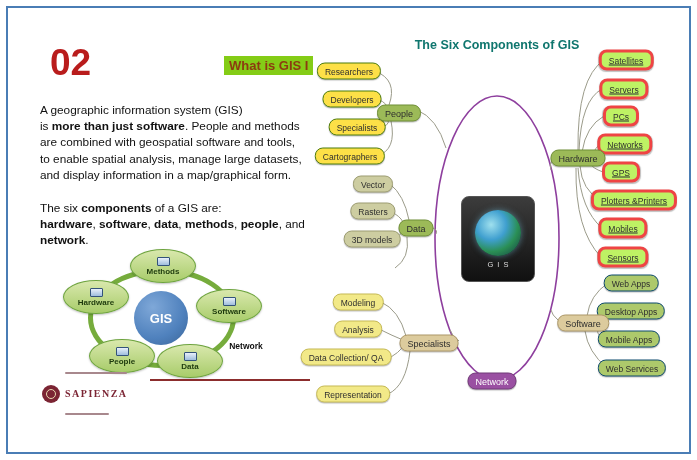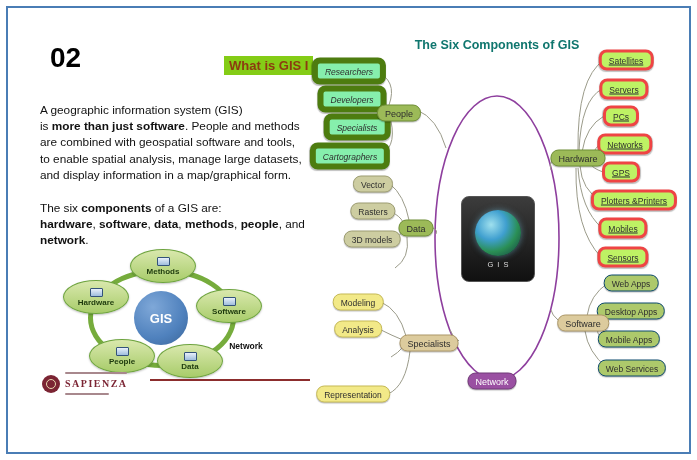--- a/index.html
+++ b/index.html
@@ -2,21 +2,21 @@
 <html><head>
 <meta charset="utf-8">
 <style>
   html,body{margin:0;padding:0;background:#fff;}
   #slide{position:relative;width:697px;height:460px;background:#fff;
          font-family:"Liberation Sans",sans-serif;overflow:hidden;}
   .frame{position:absolute;inset:6px;border:2px solid #4a7db5;pointer-events:none;}
   .b{font-weight:bold;}
 
   
-  .slide-number{position:absolute;left:50px;top:42px;font-size:28px;font-weight:bold;color:#000000;}
+  .slide-number{position:absolute;left:50px;top:42px;font-size:37px;font-weight:bold;color:#b91c1c;}
   .heading{position:absolute;left:224px;top:56px;background:#84cc16;color:#8c3b10;
            font-size:13px;font-weight:600;padding:2px 5px;white-space:nowrap;}
   .para{position:absolute;left:40px;width:292px;font-size:11.8px;line-height:1.38;
         color:#111;white-space:pre-line;}
   #p1{top:90px;} #p2{top:188px;}
 
   
   .ring{position:absolute;box-sizing:border-box;left:88px;top:268px;width:148px;height:100px;
         border:5px solid #76ac3c;border-radius:50%;}
   .gis-circle{position:absolute;left:134px;top:291px;width:54px;height:54px;border-radius:50%;
@@ -28,35 +28,35 @@
         font-size:8px;font-weight:bold;color:#1d3a0c;box-shadow:0 1px 2px rgba(0,0,0,.25);}
   .mini-icon{width:11px;height:7px;border:1px solid #33537a;border-radius:1px;
              background:linear-gradient(#e8f0fa,#9fbedd);margin-bottom:1px;}
   .net-label{position:absolute;left:246px;top:346px;transform:translate(-50%,-50%);
              font-size:8.5px;font-weight:bold;color:#111;}
 
   
   .logo{position:absolute;left:42px;top:372px;display:flex;align-items:center;gap:5px;}
   .emblem{width:18px;height:18px;border-radius:50%;background:#7b2433;position:relative;flex:0 0 auto;}
   .emblem::after{content:"";position:absolute;inset:4px;border:1px solid #e8d9b0;border-radius:50%;}
-  .logo-lines{display:flex;flex-direction:column;gap:4px;}
+  .logo-lines{display:flex;flex-direction:column;gap:14px;}
   .tiny-bar{height:2px;background:#a8888d;border-radius:1px;}
   .wordmark{font-family:"Liberation Serif",serif;font-size:10px;letter-spacing:1.5px;
             color:#7b2433;font-weight:bold;}
   .divider{position:absolute;left:150px;top:379px;width:160px;height:2px;background:#8c2d2d;}
 
   
   .mm-title{position:absolute;left:497px;top:38px;transform:translateX(-50%);
             font-size:12.5px;font-weight:bold;color:#0f766e;white-space:nowrap;}
   svg.links{position:absolute;left:0;top:0;}
   .node{position:absolute;transform:translate(-50%,-50%);font-size:8.5px;color:#2e2e2e;
         padding:2.5px 7px;border-radius:8px;white-space:nowrap;
         box-shadow:0 1px 1px rgba(0,0,0,.25);}
   .parent{font-size:9px;}
-  .teal{background:#86efac;border:6px solid #4d7c0f;font-style:italic;}
+  .teal{background:#fde047;border:1px solid #4d7c0f;}
   .green-node{background:#9cba58;border:1px solid #6f8f36;}
   .olive{background:#cdcda1;border:1px solid #9d9d72;}
   .beige{background:#dccb9d;border:1px solid #ad9868;}
   .yellow{background:#f2e988;border:1px solid #c6ba55;}
   .orange{background:#bef264;border:3px solid #ef4444;text-decoration:underline;}
   .ygreen{background:#adc96b;border:1px solid #0c4a6e;}
   .purple{background:#9a50a2;border:1px solid #713a78;color:#fff;}
 
   .gis-image{position:absolute;left:461px;top:196px;width:72px;height:84px;border-radius:8px;
              background:linear-gradient(#3c3c3c,#101010);border:1px solid #555;
@@ -168,20 +168,21 @@
   <div class="node teal" style="left:350px;top:156px">Cartographers</div>
   <div class="node green-node parent" style="left:399px;top:113px">People</div>
 
   <div class="node olive" style="left:373px;top:184px">Vector</div>
   <div class="node olive" style="left:373px;top:211px">Rasters</div>
   <div class="node olive" style="left:372px;top:239px">3D models</div>
   <div class="node green-node parent" style="left:416px;top:228px">Data</div>
 
   <div class="node yellow" style="left:358px;top:302px">Modeling</div>
   <div class="node yellow" style="left:358px;top:329px">Analysis</div>
+  <div class="node yellow" style="left:346px;top:357px">Data Collection/ QA</div>
   <div class="node yellow" style="left:353px;top:394px">Representation</div>
   <div class="node beige parent" style="left:429px;top:343px">Specialists</div>
 
   <div class="node orange" style="left:626px;top:60px">Satellites</div>
   <div class="node orange" style="left:624px;top:89px">Servers</div>
   <div class="node orange" style="left:621px;top:116px">PCs</div>
   <div class="node orange" style="left:625px;top:144px">Networks</div>
   <div class="node orange" style="left:621px;top:172px">GPS</div>
   <div class="node orange" style="left:634px;top:200px">Plotters &amp;Printers</div>
   <div class="node orange" style="left:623px;top:228px">Mobiles</div>

